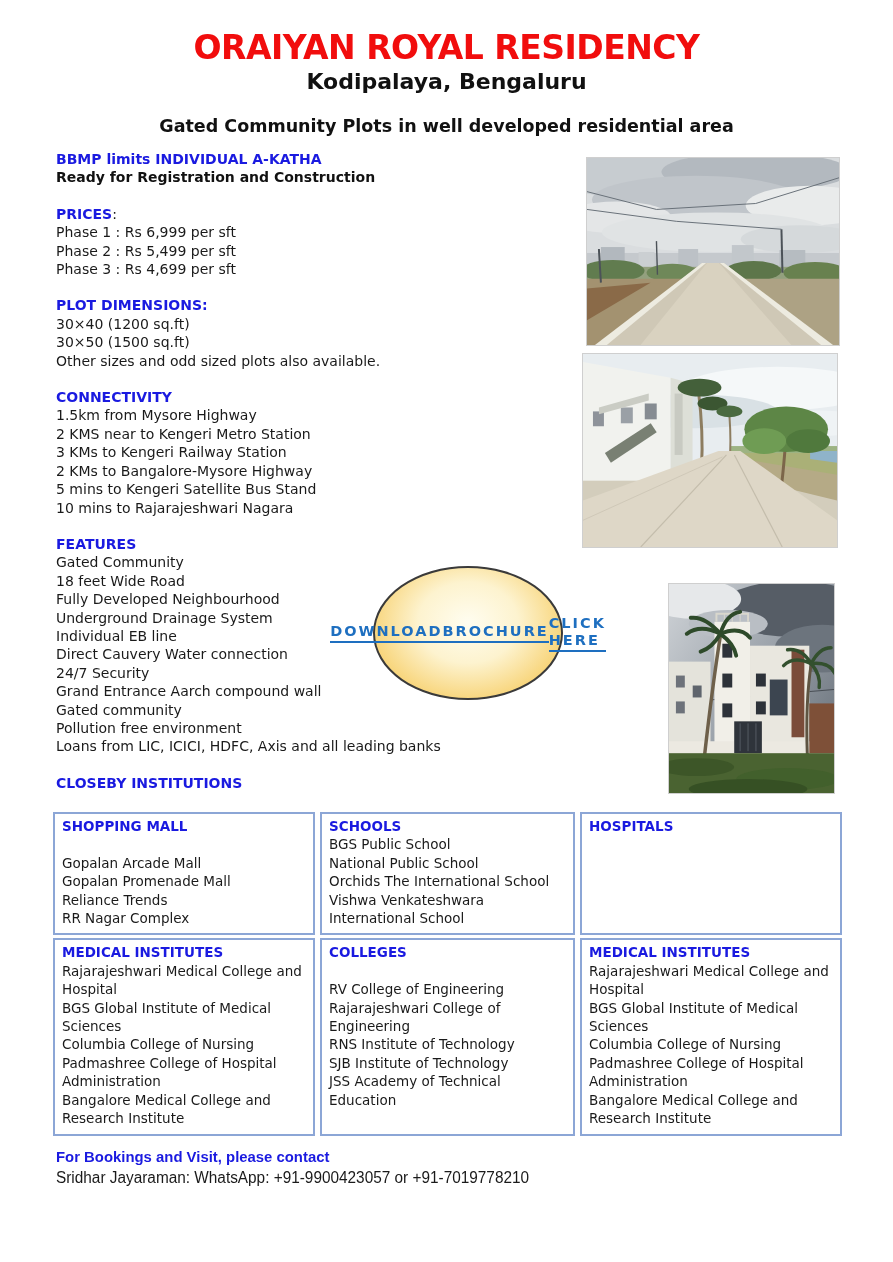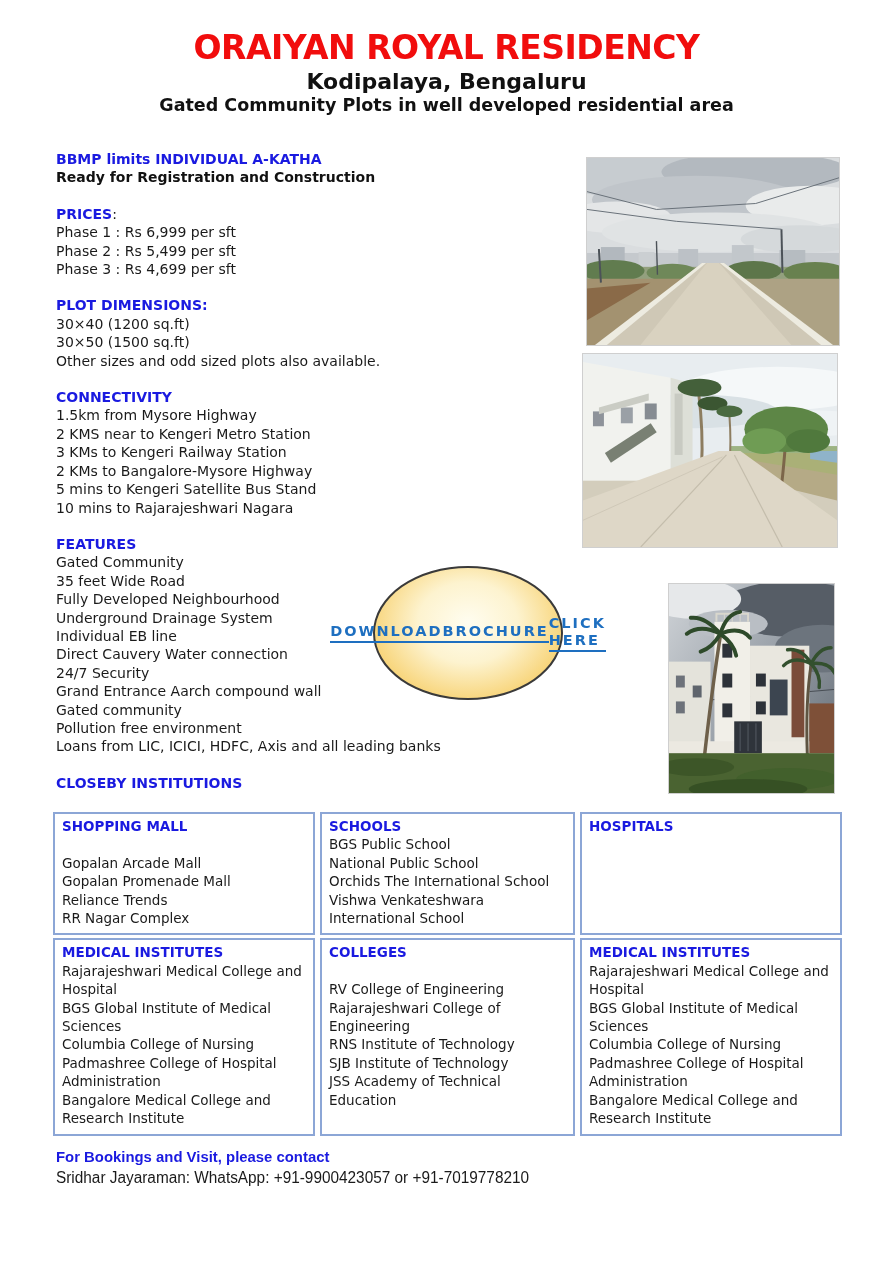--- a/index.html
+++ b/index.html
@@ -9,21 +9,21 @@
     font-family:"DejaVu Sans",sans-serif;
     color:#1a1a1a;
   }
   
   .header{position:absolute;left:0;top:28px;width:893px;text-align:center;}
   .title{
     font-size:33px;font-weight:700;letter-spacing:-0.5px;color:#f10d0d;
     line-height:40px;font-family:"DejaVu Sans",sans-serif;
   }
   .subtitle{font-size:22px;font-weight:700;line-height:27px;color:#111;}
-  .tagline{font-size:17.5px;font-weight:700;color:#111;}
+  .tagline{font-size:17.5px;font-weight:700;margin-top:21px;color:#111;}
 
   
   .details{position:absolute;left:56px;top:150px;width:525px;font-size:14px;line-height:18.4px;}
   .sect{margin-top:18px;}
   .sect:first-child{margin-top:0;}
   .blue-h{color:#1a1ae0;font-weight:700;}
   .bold-h{font-weight:700;color:#111;}
   .line{min-height:18.4px;}
 
   
@@ -115,21 +115,21 @@
         <div class="line">2 KMs to Bangalore-Mysore Highway</div>
         <div class="line">5 mins to Kengeri Satellite Bus Stand</div>
         <div class="line">10 mins to Rajarajeshwari Nagara</div>
       </div>
   </div>
 
   <div class="sect">
     <div class="blue-h line">FEATURES</div>
     <div>
         <div class="line">Gated Community</div>
-        <div class="line">35 feet Wide Road</div>
+        <div class="line">18 feet Wide Road</div>
         <div class="line">Fully Developed Neighbourhood</div>
         <div class="line">Underground Drainage System</div>
         <div class="line">Individual EB line</div>
         <div class="line">Direct Cauvery Water connection</div>
         <div class="line">24/7 Security</div>
         <div class="line">Grand Entrance Aarch compound wall</div>
         <div class="line">Gated community</div>
         <div class="line">Pollution free environment</div>
         <div class="line">Loans from LIC, ICICI, HDFC, Axis and all leading banks</div>
       </div>

